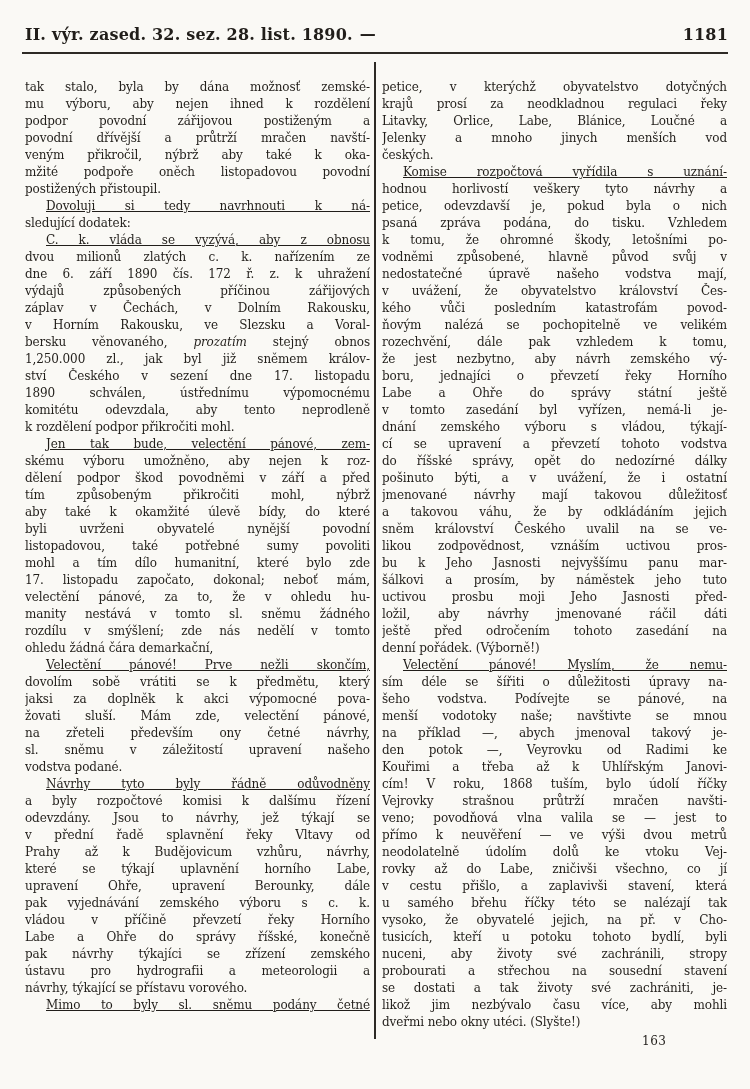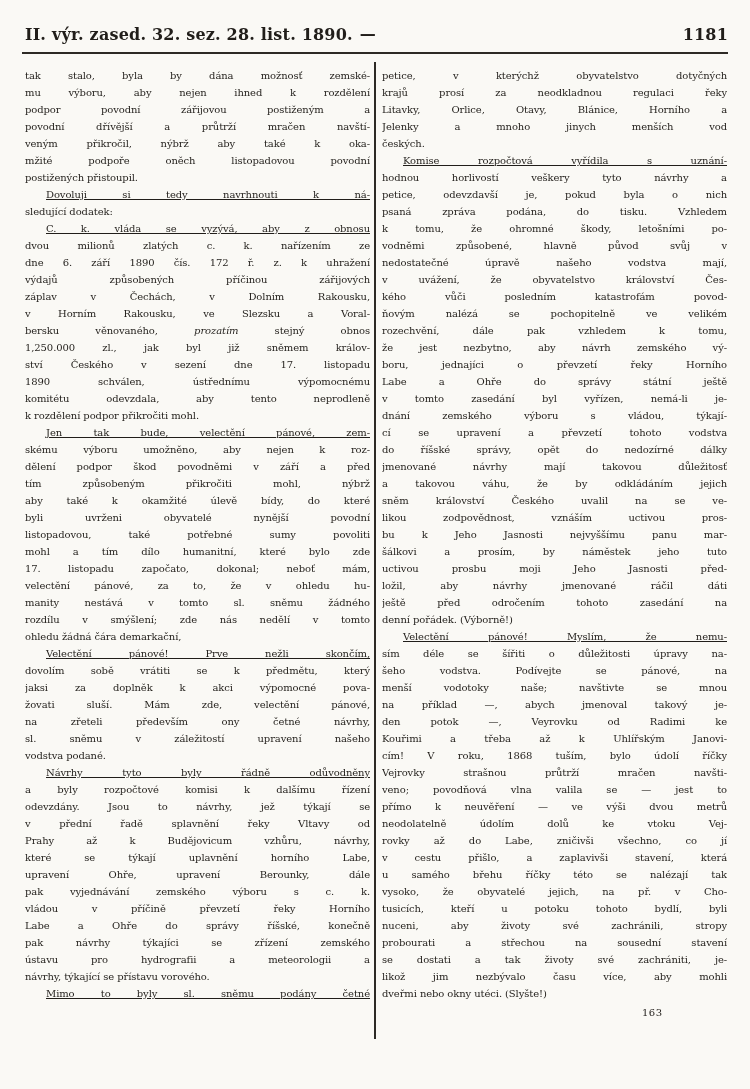--- a/index.html
+++ b/index.html
@@ -23,22 +23,22 @@
   .header .pagenum { margin-left:auto; padding-left:12px; }
   .rule {
     position:absolute; top:52px; left:22px; width:706px; height:2px;
     background:#2d2a25;
   }
   .divider {
     position:absolute; top:62px; left:374px; width:2px; height:977px;
     background:#2d2a25;
   }
   .col {
-    position:absolute; top:67px; width:345px;
-    font-size:10px; line-height:17px;
+    position:absolute; top:79px; width:345px;
+    font-size:12px; line-height:17px;
     letter-spacing:-0.1px;
   }
   .col-left  { left:25px; }
   .col-right { left:382px; }
   .line { text-align:justify; text-align-last:justify; height:17px; overflow:hidden; }
   .line.para-end { text-align-last:left; }
   .line.indent { text-indent:21px;text-decoration:underline; }
   .sheet-number { margin-left:260px; margin-top:2px; letter-spacing:0.5px; }
   i { font-style:italic; }
 </style>
@@ -106,41 +106,42 @@
       <div class="line">vládou v příčině převzetí řeky Horního</div>
       <div class="line">Labe a Ohře do správy říšské, konečně</div>
       <div class="line">pak návrhy týkajíci se zřízení zemského</div>
       <div class="line">ústavu pro hydrografii a meteorologii a</div>
       <div class="line para-end">návrhy, týkající se přístavu vorového.</div>
       <div class="line indent">Mimo to byly sl. sněmu podány četné</div>
     </div>
   <div class="col col-right" id="col-right">
       <div class="line">petice, v kterýchž obyvatelstvo dotyčných</div>
       <div class="line">krajů prosí za neodkladnou regulaci řeky</div>
-      <div class="line">Litavky, Orlice, Otavy, Blánice, Horního a</div>
+      <div class="line">Litavky, Orlice, Labe, Blánice, Loučné a</div>
       <div class="line">Jelenky a mnoho jinych menších vod</div>
       <div class="line para-end">českých.</div>
       <div class="line indent">Komise rozpočtová vyřídila s uznání-</div>
       <div class="line">hodnou horlivostí veškery tyto návrhy a</div>
       <div class="line">petice, odevzdavší je, pokud byla o nich</div>
       <div class="line">psaná zpráva podána, do tisku. Vzhledem</div>
       <div class="line">k tomu, že ohromné škody, letošními po-</div>
       <div class="line">vodněmi způsobené, hlavně původ svůj v</div>
       <div class="line">nedostatečné úpravě našeho vodstva mají,</div>
       <div class="line">v uvážení, že obyvatelstvo království Čes-</div>
       <div class="line">kého vůči posledním katastrofám povod-</div>
       <div class="line">ňovým nalézá se pochopitelně ve velikém</div>
       <div class="line">rozechvění, dále pak vzhledem k tomu,</div>
       <div class="line">že jest nezbytno, aby návrh zemského vý-</div>
       <div class="line">boru, jednajíci o převzetí řeky Horního</div>
       <div class="line">Labe a Ohře do správy státní ještě</div>
       <div class="line">v tomto zasedání byl vyřízen, nemá-li je-</div>
       <div class="line">dnání zemského výboru s vládou, týkají-</div>
       <div class="line">cí se upravení a převzetí tohoto vodstva</div>
       <div class="line">do říšské správy, opět do nedozírné dálky</div>
+      <div class="line">pošinuto býti, a v uvážení, že i ostatní</div>
       <div class="line">jmenované návrhy mají takovou důležitosť</div>
       <div class="line">a takovou váhu, že by odkládáním jejich</div>
       <div class="line">sněm království Českého uvalil na se ve-</div>
       <div class="line">likou zodpovědnost, vznáším uctivou pros-</div>
       <div class="line">bu k Jeho Jasnosti nejvyššímu panu mar-</div>
       <div class="line">šálkovi a prosím, by náměstek jeho tuto</div>
       <div class="line">uctivou prosbu moji Jeho Jasnosti před-</div>
       <div class="line">ložil, aby návrhy jmenované ráčil dáti</div>
       <div class="line">ještě před odročením tohoto zasedání na</div>
       <div class="line para-end">denní pořádek. (Výborně!)</div>

